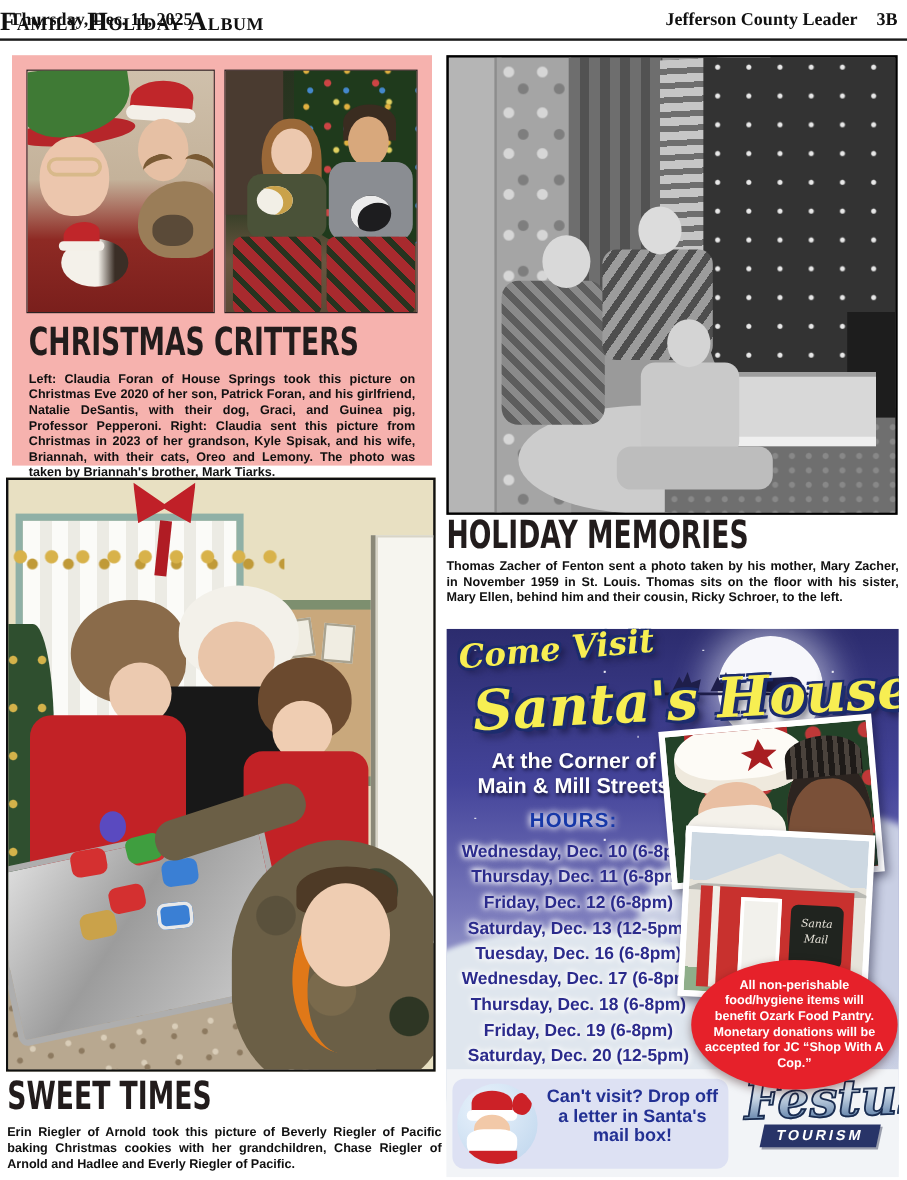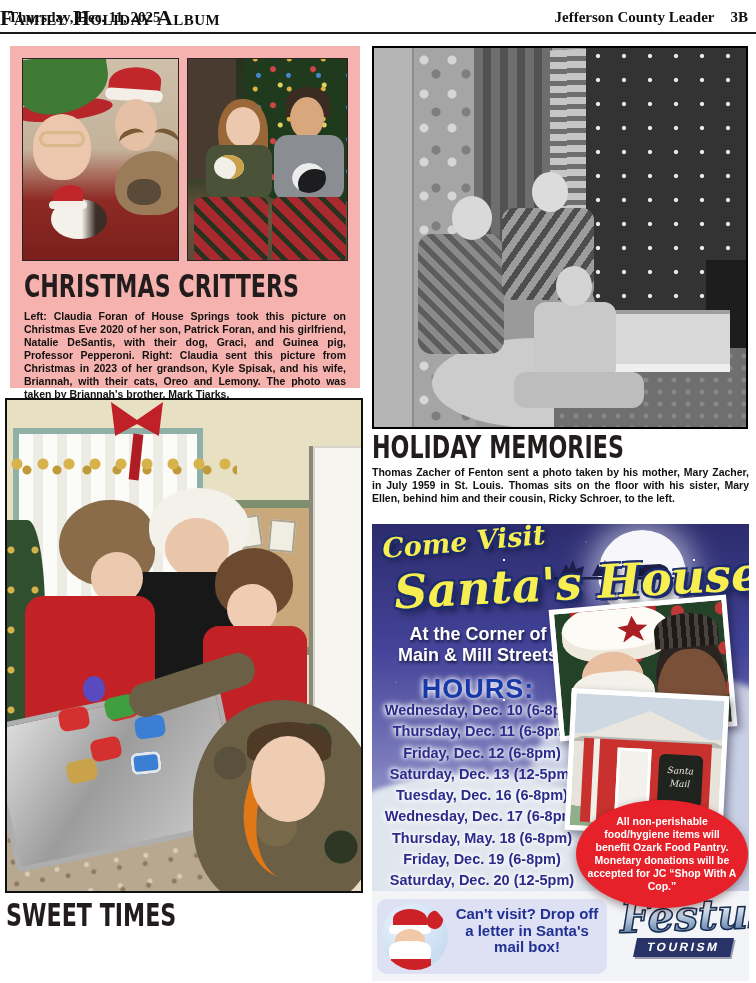--- a/index.html
+++ b/index.html
@@ -128,21 +128,21 @@
       radial-gradient(1.2px 1.2px at 160px 90px,#fff 50%,transparent 55%),
       linear-gradient(180deg,#2c2c6e 0%,#44449a 28%,#7a7abc 52%,#b4bcd9 72%,#e8ecf3 90%,#f3f5f8 100%);
     background-size:190px 140px,190px 140px,190px 140px,190px 140px,190px 140px,100% 100%; }
   .ad-hill1 { position:absolute; left:-60px; top:250px; width:320px; height:160px; background:#dfe6ee; border-radius:50%; filter:blur(2px); }
   .ad-hill2 { position:absolute; right:-80px; top:150px; width:300px; height:220px; background:#c9cfe4; border-radius:50%; filter:blur(3px); }
   .ad-moon { position:absolute; left:226px; top:6px; width:88px; height:88px; border-radius:50%; background:radial-gradient(circle at 40% 35%, #f7f7fb 60%, #c9cdda 100%); box-shadow:0 0 28px 10px rgba(235,238,250,.55); }
   .ad-sleigh { position:absolute; left:170px; top:28px; width:160px; height:34px; }
   .ad-eyebrow { position:absolute; left:10px; top:2px; font:italic bold 27px "DejaVu Serif", serif; color:#f7ee52; transform:rotate(-5deg); text-shadow:-2px -2px 0 #1c2c6e, 2px -2px 0 #1c2c6e, -2px 2px 0 #1c2c6e, 2px 2px 0 #1c2c6e, 4px 4px 5px rgba(0,0,20,.5); }
   .ad-title { position:absolute; left:22px; top:32px; font:italic bold 46px "DejaVu Serif", serif; color:#f7ee52; transform:rotate(-3deg); text-shadow:-2px -2px 0 #1c2c6e, 2px -2px 0 #1c2c6e, -2px 2px 0 #1c2c6e, 3px 3px 0 #1c2c6e, 5px 6px 6px rgba(0,0,20,.5); white-space:nowrap; }
   .ad-loc { position:absolute; left:0; top:100px; width:212px; text-align:center; font-weight:bold; font-size:18px; line-height:21px; color:#fff; text-shadow:1px 2px 3px rgba(10,10,40,.8); }
-  .ad-hours-label { position:absolute; left:0; top:150px; width:212px; text-align:center; font-weight:bold; font-size:27px; color:#1638a8; letter-spacing:1px; text-shadow:0 0 5px #fff,0 0 7px #fff; }
+  .ad-hours-label { position:absolute; left:0; top:150px; width:212px; text-align:center; font-weight:bold; font-size:17px; color:#1638a8; letter-spacing:1px; text-shadow:0 0 5px #fff,0 0 7px #fff; }
   .ad-hours { position:absolute; left:0; top:176px; width:220px; list-style:none; text-align:center; }
   .ad-hours li { font-weight:bold; font-size:14.5px; line-height:21.3px; color:#2b2b8c; text-shadow:0 0 4px #fff,0 0 6px #fff,0 0 8px #fff; white-space:nowrap; }
   .ad-photo { position:absolute; background:#fff; padding:5px; box-shadow:3px 4px 8px rgba(10,10,40,.45); }
   .ad-photo-inner { width:100%; height:100%; position:relative; overflow:hidden; }
   .ph-santa { left:182px; top:78px; width:178px; height:132px; transform:rotate(-5deg); }
   .ps-bg { position:absolute; inset:0; background:radial-gradient(circle at 80% 20%,#c03838 6px,transparent 7px) 0 0/44px 40px, #234228; }
   .ps-hat { position:absolute; left:6px; top:-6px; width:110px; height:58px; background:#fdfbf6; border-radius:45% 55% 40% 40%; box-shadow:inset 0 -12px 0 #efe9dd; }
   .ps-hattop { position:absolute; left:16px; top:-14px; width:86px; height:26px; background:#b82a2c; border-radius:50% 50% 0 0; }
   .ps-flower { position:absolute; left:62px; top:8px; width:30px; height:26px; background:#a81e22; clip-path:polygon(50% 0,65% 35%,100% 40%,72% 62%,85% 100%,50% 75%,15% 100%,28% 62%,0 40%,35% 35%); }
   .ps-face { position:absolute; left:22px; top:42px; width:62px; height:52px; background:#e9bfa2; border-radius:50%; }
@@ -251,41 +251,42 @@
     <div class="k-cookie k-c5"></div>
     <div class="k-cookie k-c6"></div>
     <div class="k-cookie k-c7"></div>
     <div class="k-boyarm"></div>
     <div class="k-boyhood"></div>
     <div class="k-boyorange"></div>
     <div class="k-boyhair"></div>
     <div class="k-boyface"></div>
   </div>
   <div class="st-head display-heading">SWEET TIMES</div>
+  <div class="st-cap caption">Erin Riegler of Arnold took this picture of Beverly Riegler of Pacific baking Christmas cookies with her grandchildren, Chase Riegler of Arnold and Hadlee and Everly Riegler of Pacific.</div>
 
   <div class="bw-photo">
     <div class="bw-wall"></div>
     <div class="bw-floral"></div>
     <div class="bw-curtain"></div>
     <div class="bw-blinds"></div>
     <div class="bw-tree"></div>
     <div class="bw-console"></div>
     <div class="bw-rug"></div>
     <div class="bw-floor"></div>
     <div class="bw-boy1"></div>
     <div class="bw-boy1face"></div>
     <div class="bw-girl"></div>
     <div class="bw-girlface"></div>
     <div class="bw-nativity"></div>
     <div class="bw-boy2"></div>
     <div class="bw-boy2face"></div>
     <div class="bw-boy2legs"></div>
   </div>
   <div class="hm-head display-heading">HOLIDAY MEMORIES</div>
-  <div class="hm-cap caption">Thomas Zacher of Fenton sent a photo taken by his mother, Mary Zacher, in July 1959 in St. Louis. Thomas sits on the floor with his sister, Mary Ellen, behind him and their cousin, Ricky Schroer, to the left.</div>
+  <div class="hm-cap caption">Thomas Zacher of Fenton sent a photo taken by his mother, Mary Zacher, in November 1959 in St. Louis. Thomas sits on the floor with his sister, Mary Ellen, behind him and their cousin, Ricky Schroer, to the left.</div>
 
   <div class="ad">
     <div class="ad-sky"></div>
     <div class="ad-hill2"></div>
     <div class="ad-hill1"></div>
     <div class="ad-moon"></div>
     <svg class="ad-sleigh" viewBox="0 0 160 34">
       <g fill="#1e1e4a">
         <polygon points="18,24 24,12 27,17 31,8 34,17 42,14 40,24"></polygon>
         <polygon points="50,24 56,12 59,17 63,8 66,17 74,14 72,24"></polygon>
@@ -300,21 +301,21 @@
       <div>Main &amp; Mill Streets</div>
     </div>
     <div class="ad-hours-label">HOURS:</div>
     <ul class="ad-hours">
       <li>Wednesday, Dec. 10 (6-8pm)</li>
       <li>Thursday, Dec. 11 (6-8pm)</li>
       <li>Friday, Dec. 12 (6-8pm)</li>
       <li>Saturday, Dec. 13 (12-5pm)</li>
       <li>Tuesday, Dec. 16 (6-8pm)</li>
       <li>Wednesday, Dec. 17 (6-8pm)</li>
-      <li>Thursday, May. 18 (6-8pm)</li>
+      <li>Thursday, Dec. 18 (6-8pm)</li>
       <li>Friday, Dec. 19 (6-8pm)</li>
       <li>Saturday, Dec. 20 (12-5pm)</li>
     </ul>
     <div class="ad-photo ph-santa">
       <div class="ad-photo-inner">
         <div class="ps-bg"></div>
         <div class="ps-hattop"></div>
         <div class="ps-hat"></div>
         <div class="ps-flower"></div>
         <div class="ps-face"></div>

